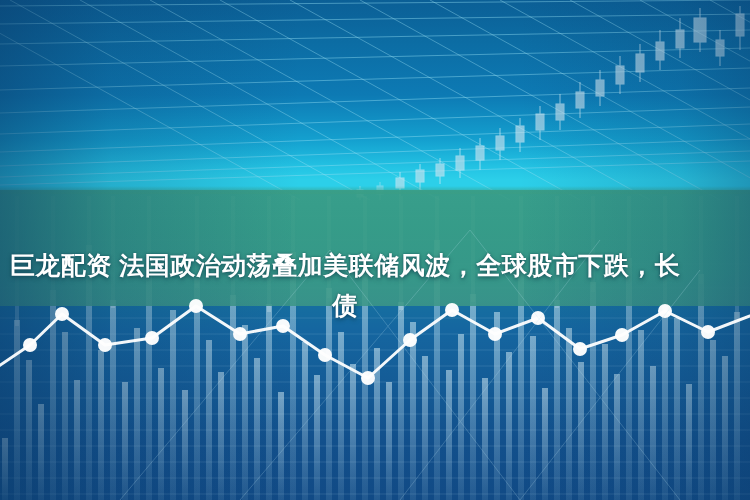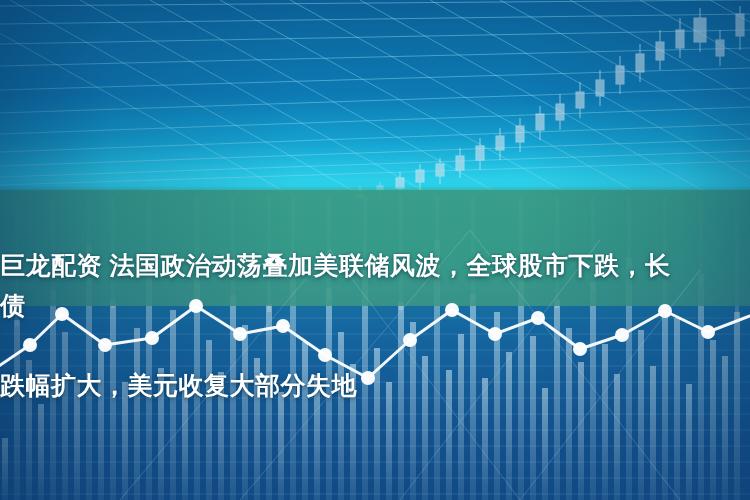--- a/index.html
+++ b/index.html
@@ -76,21 +76,21 @@
 
   
   #bars, #candles, #line, #hlines { }
 
   
   #headline {
     position: absolute;
     left: 0;
     top: 205px;
     width: 690px;
-    text-align: left;
+    text-align: center;
     color: #ffffff;
     font-size: 25px;
     font-weight: bold;
     line-height: 40px;
     letter-spacing: 0.5px;
     text-shadow: 0 2px 4px rgba(10,50,70,0.55), 0 0 2px rgba(10,50,70,0.5);
     white-space: pre-line;
   }
   #headline .l1 { display: block; }
   #headline .l2 { display: block; }
@@ -345,16 +345,15 @@
         <line x1="400" y1="500" x2="600" y2="240"></line>
         <line x1="520" y1="500" x2="700" y2="270"></line>
         <line x1="330" y1="250" x2="520" y2="500"></line>
         <line x1="470" y1="230" x2="680" y2="500"></line>
       </g>
     </svg>
   </div>
 
   <div id="headline">
     <span class="l1">巨龙配资 法国政治动荡叠加美联储风波，全球股市下跌，长债</span>
-    <span class="l2">跌幅扩大，美元收复大部分失地</span>
   </div>
 
 </div>
 
 </body></html>

